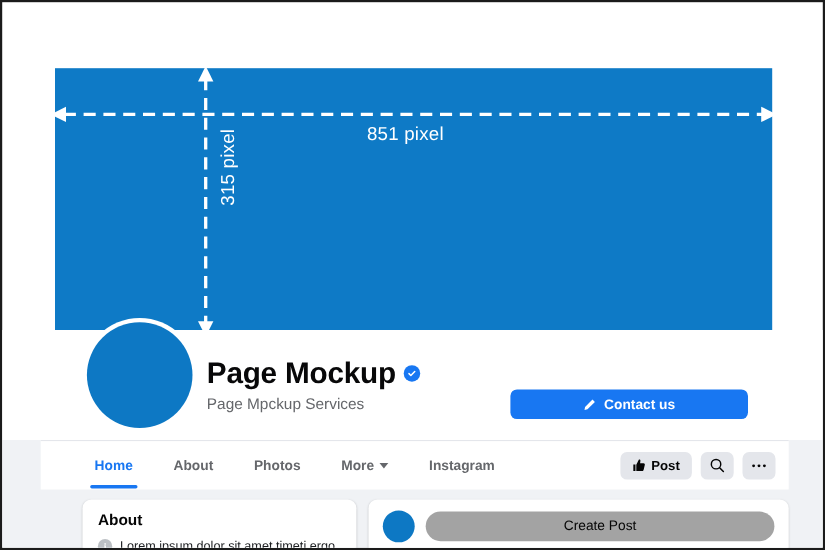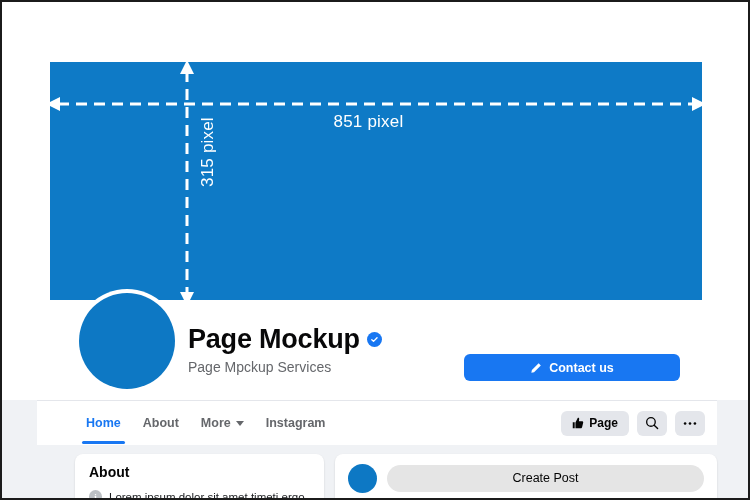--- a/index.html
+++ b/index.html
@@ -162,21 +162,21 @@
     height: 44px;
     background: #ffffff;
     border-top: 1px solid #e4e6eb;
   }
   #nav-tabs {
     position: absolute;
     left: 45px;
     top: 0;
     height: 44px;
     display: flex;
-    gap: 14px;
+    gap: 29px;
   }
   .nav-tab {
     position: relative;
     height: 44px;
     display: flex;
     align-items: center;
     gap: 5px;
     font-size: 12.5px;
     font-weight: bold;
     color: #65676B;
@@ -288,21 +288,21 @@
   #composer-avatar {
     width: 29px;
     height: 29px;
     border-radius: 50%;
     background: #0d78c4;
     flex: none;
   }
   #create-post-input {
     flex: 1;
     height: 27px;
-    background: #e5e5e5;
+    background: #a3a3a3;
     border: none;
     border-radius: 16px;
     display: flex;
     align-items: center;
     justify-content: center;
     font-size: 12.5px;
     color: #050505;
     cursor: pointer;
     font-family: "Liberation Sans", sans-serif;
   }
@@ -367,37 +367,40 @@
 
   <div id="navbar">
     <div id="nav-tabs">
       <div class="nav-tab active">
         <span>Home</span>
       </div>
       <div class="nav-tab">
         <span>About</span>
       </div>
       <div class="nav-tab">
+        <span>Photos</span>
+      </div>
+      <div class="nav-tab">
         <span>More</span>
         <span class="caret"></span>
       </div>
       <div class="nav-tab">
         <span>Instagram</span>
       </div>
     </div>
 
     <div id="nav-actions">
       <button class="action-btn">
         <span style="display:flex;align-items:center;">
           <svg width="12" height="12" viewBox="0 0 16 16" aria-hidden="true">
             <path d="M1 7h2.6v8H1z" fill="#050505"></path>
             <path d="M4.6 7.2 L7.6 1.2 C8.6 0.7 9.7 1.3 9.6 2.5 L9.2 5.6 H13.4 C14.5 5.6 15.2 6.5 14.9 7.5 L13.5 13.3 C13.3 14.3 12.6 15 11.7 15 H4.6 Z" fill="#050505"></path>
           </svg>
         </span>
-        <span>Page</span>
+        <span>Post</span>
       </button>
 
 
       <button class="action-btn icon-only">
         <span style="display:flex;align-items:center;">
           <svg width="14" height="14" viewBox="0 0 16 16" aria-hidden="true">
             <circle cx="6.8" cy="6.8" r="4.9" fill="none" stroke="#050505" stroke-width="1.5"></circle>
             <line x1="10.5" y1="10.5" x2="14.4" y2="14.4" stroke="#050505" stroke-width="1.6" stroke-linecap="round"></line>
           </svg>
         </span>

